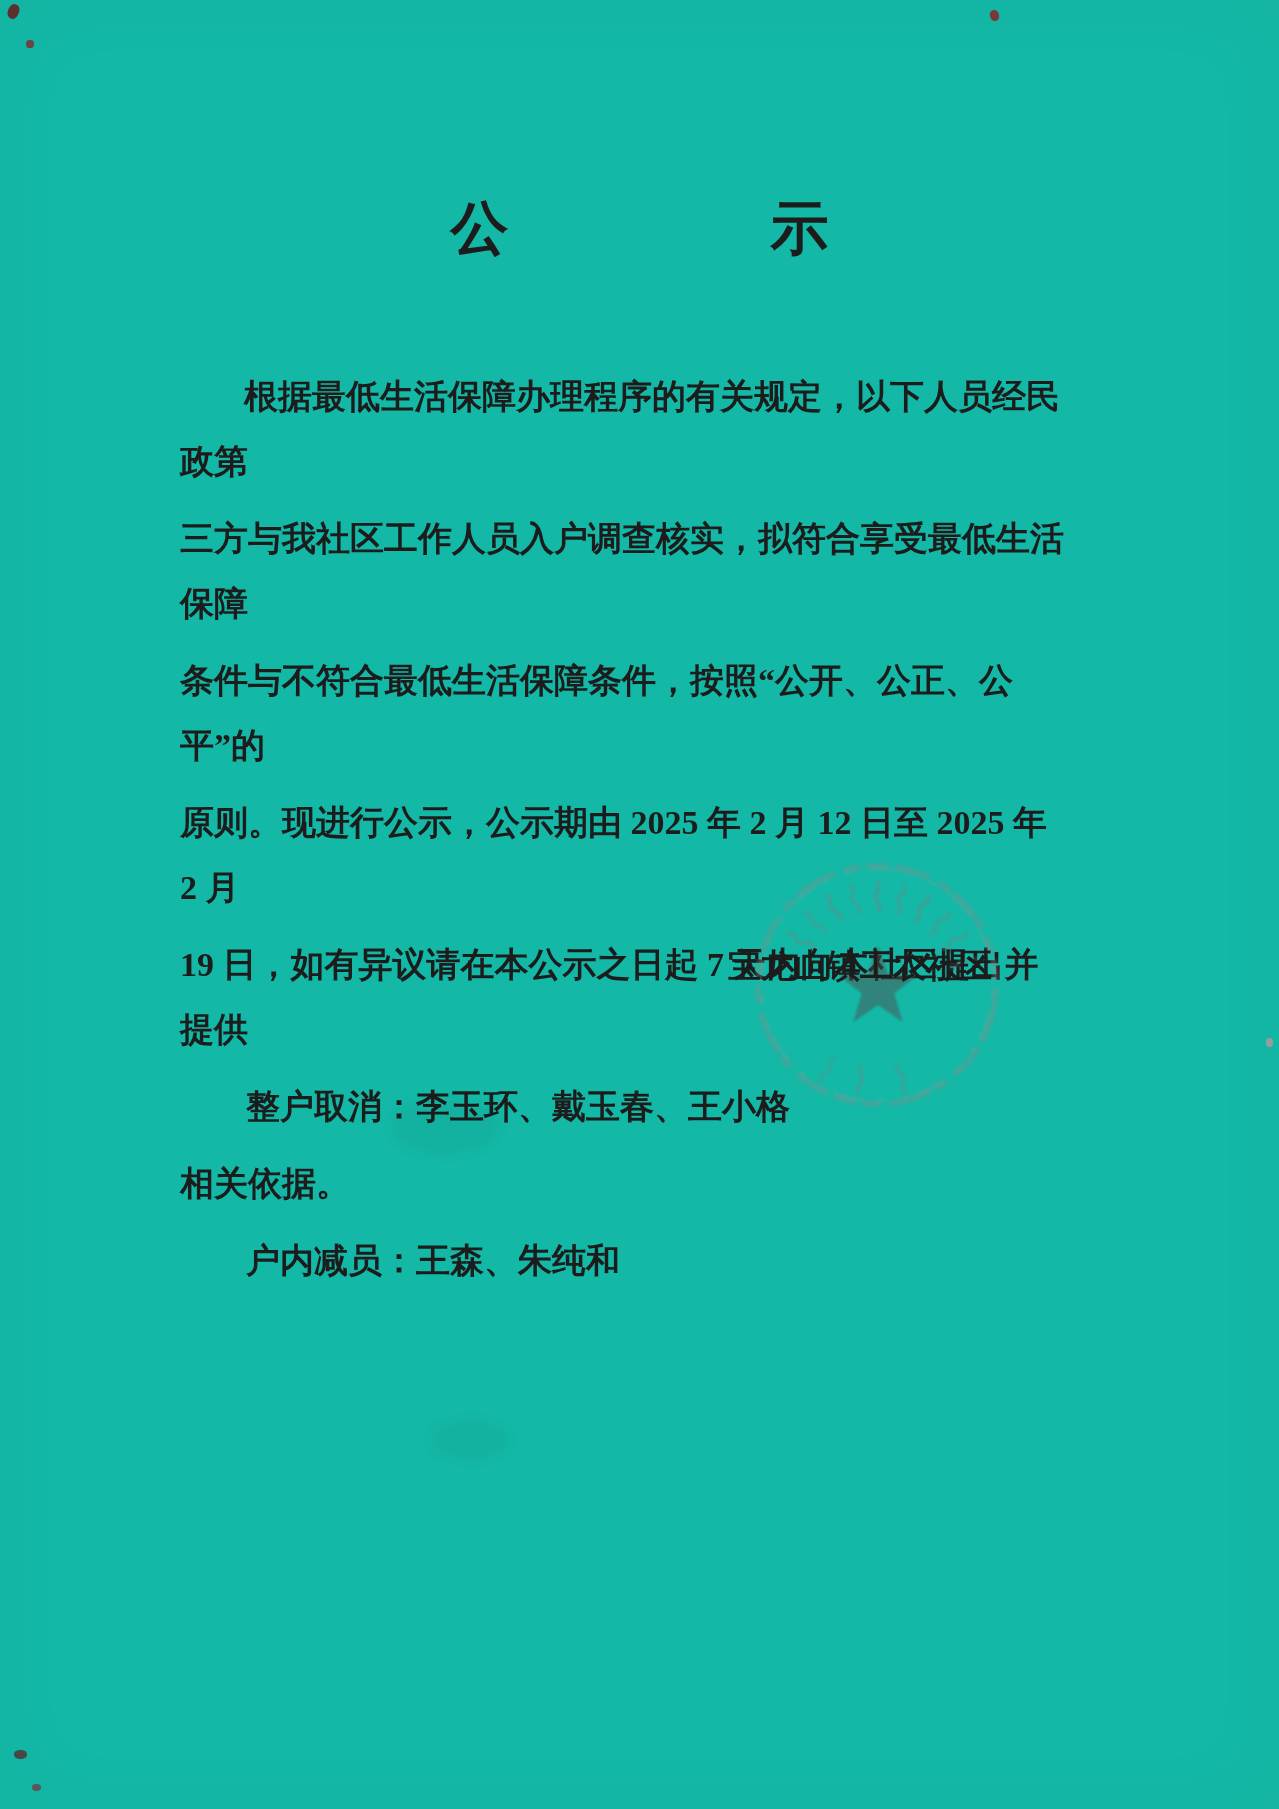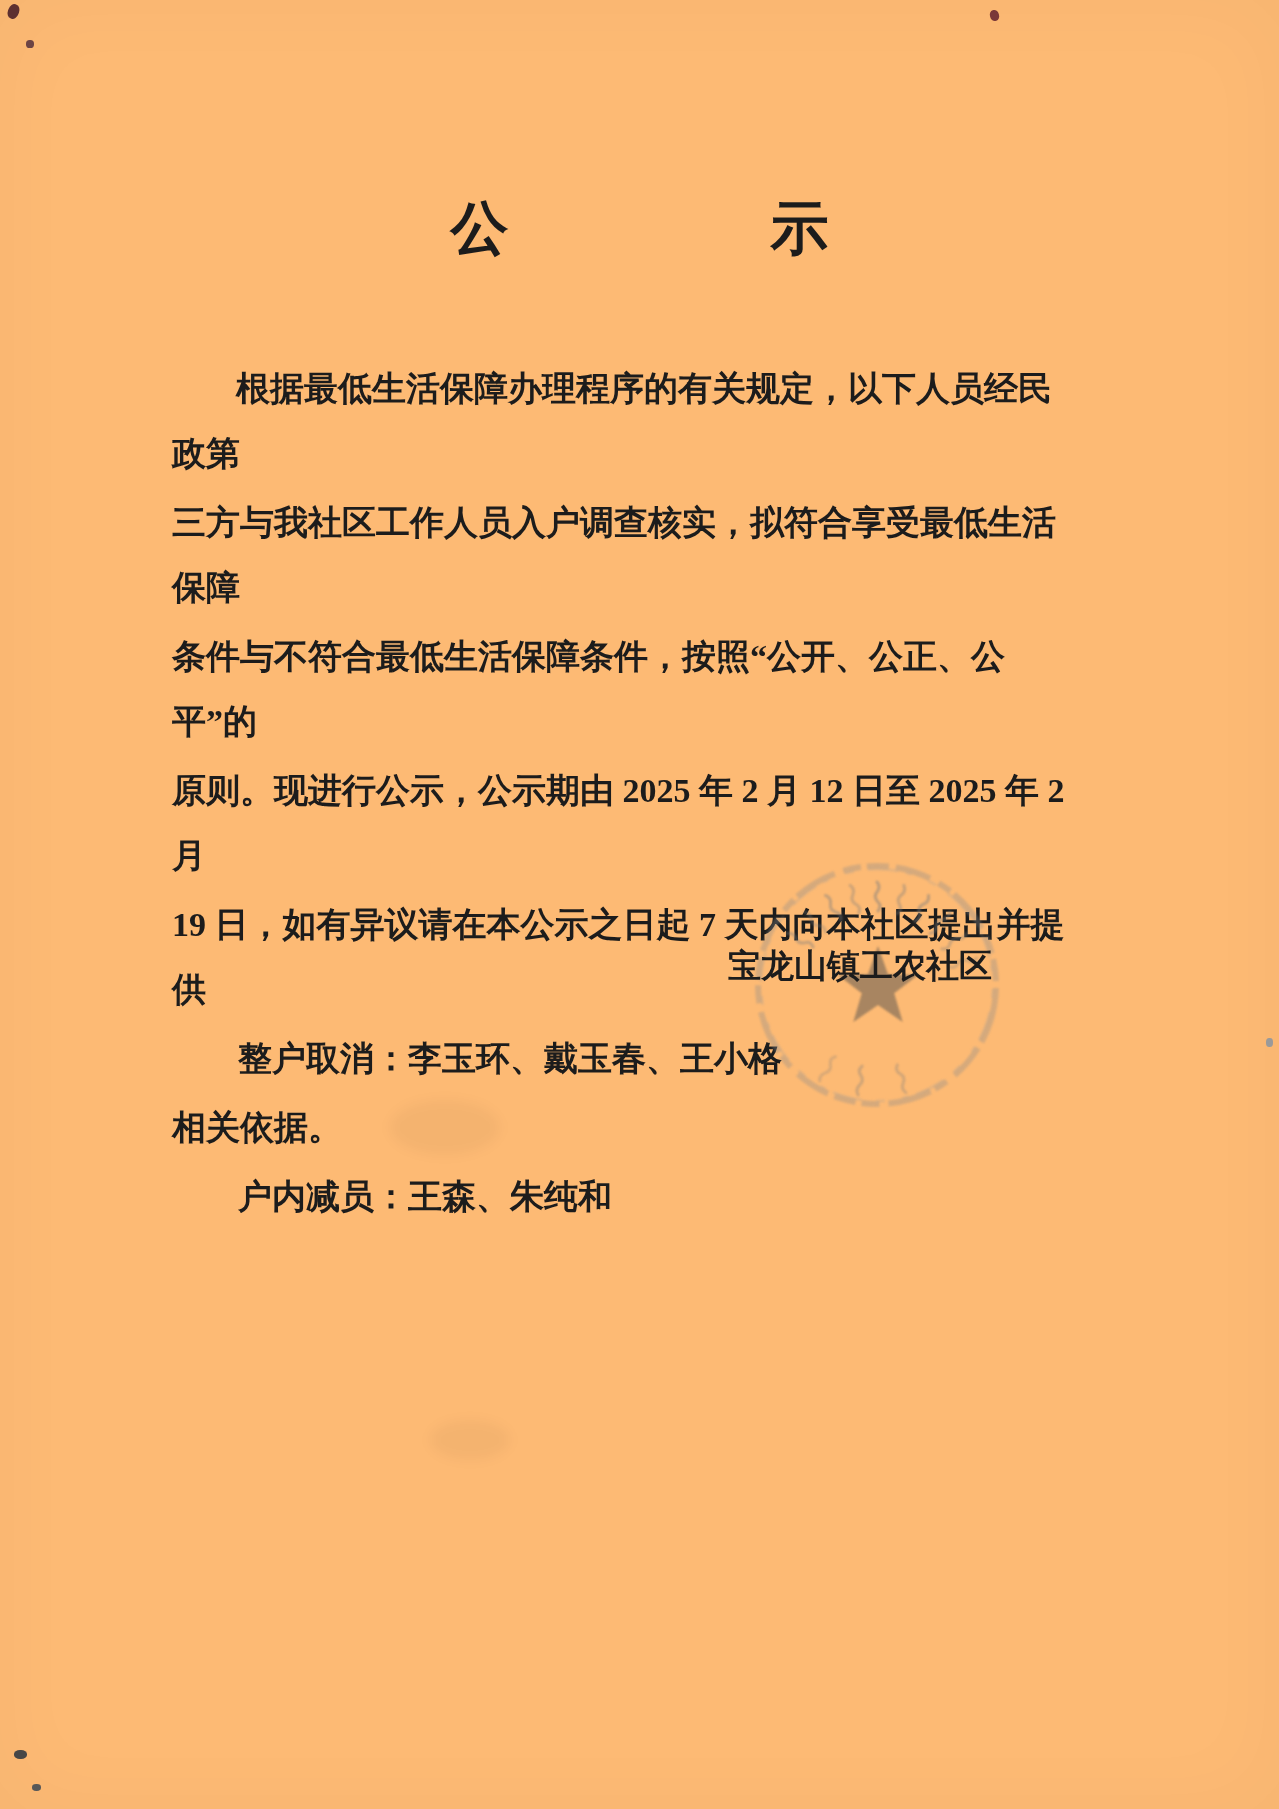--- a/index.html
+++ b/index.html
@@ -1,21 +1,21 @@
 <!DOCTYPE html>
 <html><head>
 <meta charset="utf-8">
 <style>
   html, body { margin: 0; padding: 0; background: #e8e8e8; }
   .page {
     position: relative;
     width: 1279px;
     height: 1809px;
     margin: 0 auto;
-    background: #fdba74;
+    background: #14b8a6;
     box-shadow: inset 0 0 90px rgba(0,0,0,0.03);
     overflow: hidden;
     font-family: "Liberation Serif", "DejaVu Serif", serif;
     color: #1c1c1c;
   }
   .title {
     position: absolute;
     top: 190px;
     left: 0;
     width: 100%;
@@ -28,21 +28,21 @@
   .title-gap { display: inline-block; width: 233px; }
   .body-block {
     position: absolute;
     top: 352px;
     left: 168px;
     width: 912px;
     font-size: 34px;
     font-weight: bold;
     line-height: 65px;
   }
-  .body-block p { margin: 4px; font-family: Liberation Serif, serif; }
+  .body-block p { margin: 12px; font-family: Liberation Serif, serif; }
   .line.indent { text-indent: 64px; }
   .line.list-line { padding-left: 66px; }
   .line.phone-line { padding-left: 66px; margin-top: 44px; }
   .signature-block {
     position: absolute;
     top: 935px;
     right: 287px;
     text-align: center;
     font-size: 33px;
     font-weight: bold;

